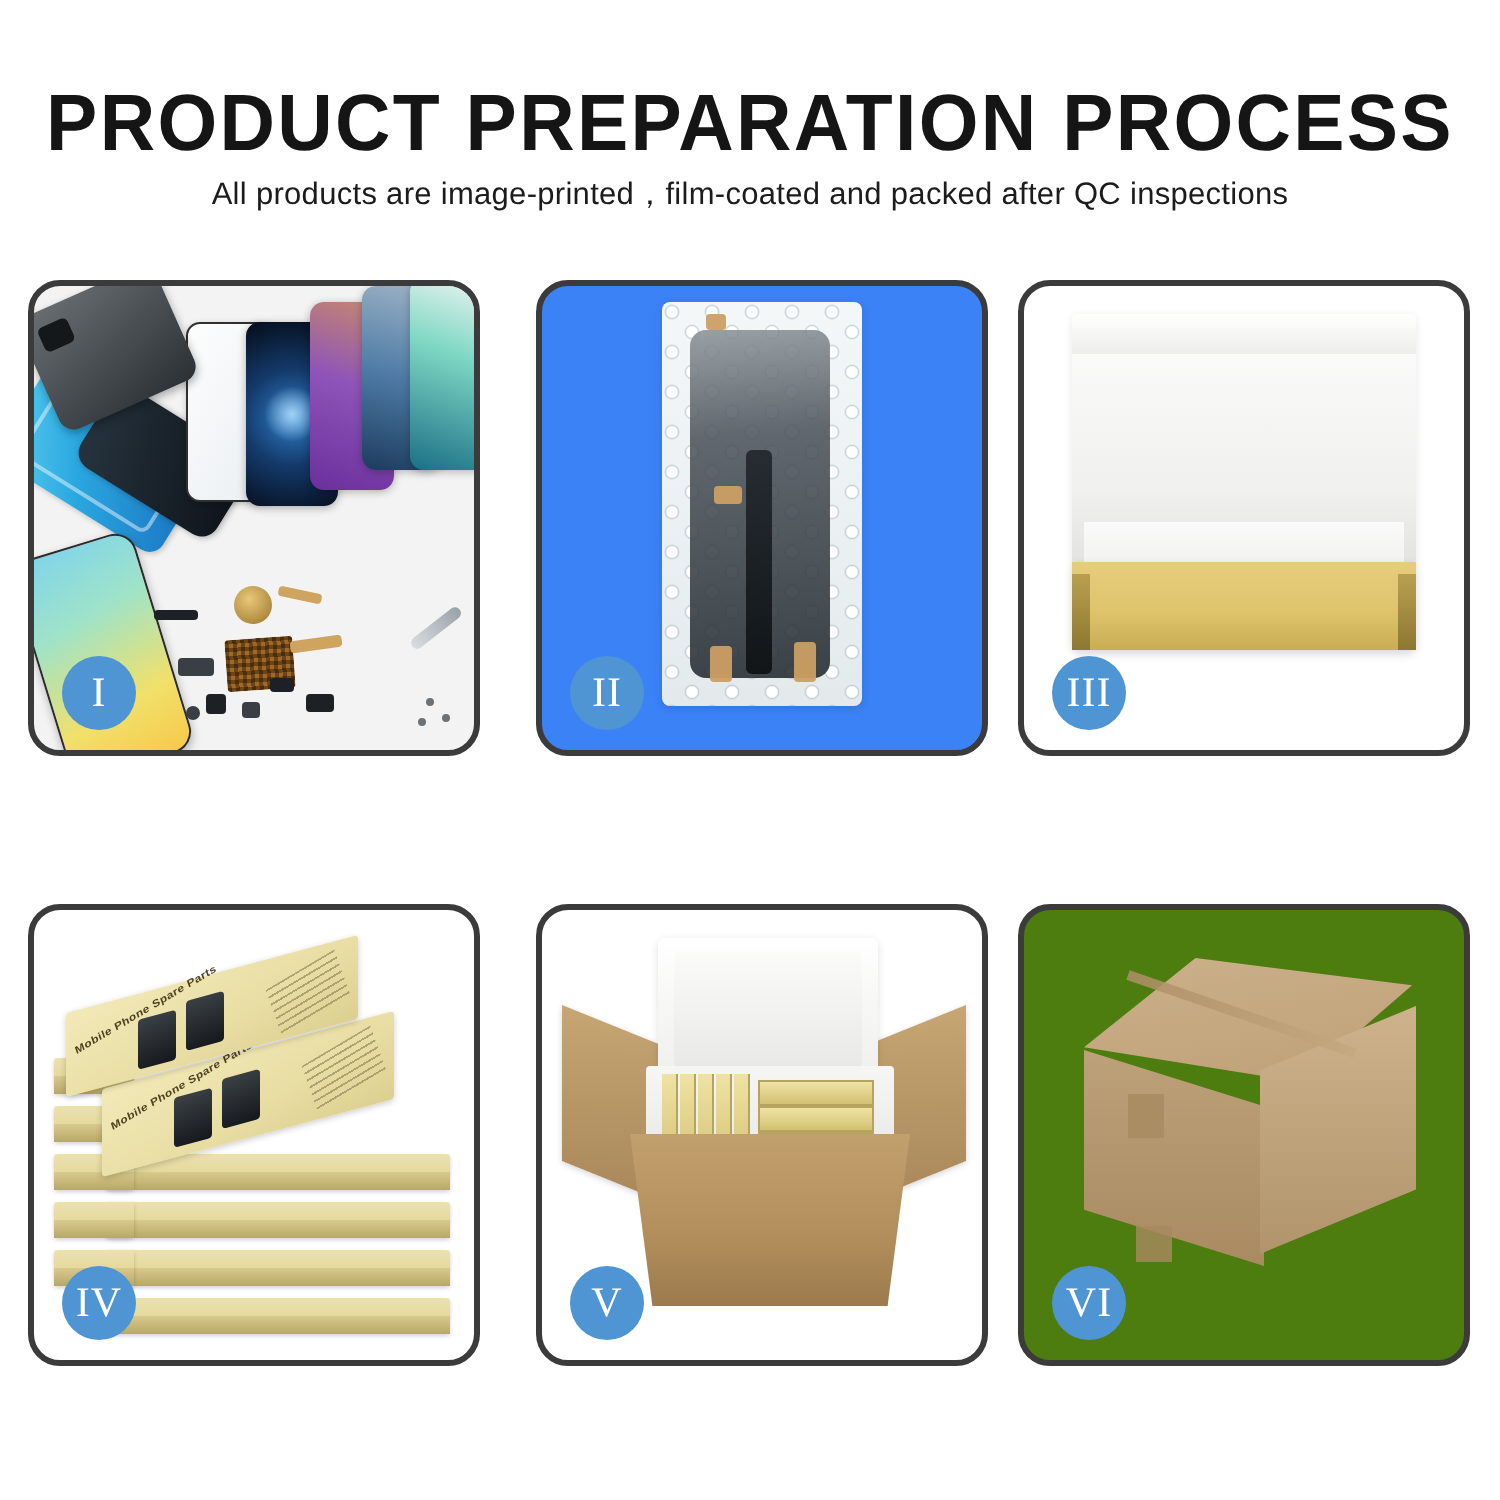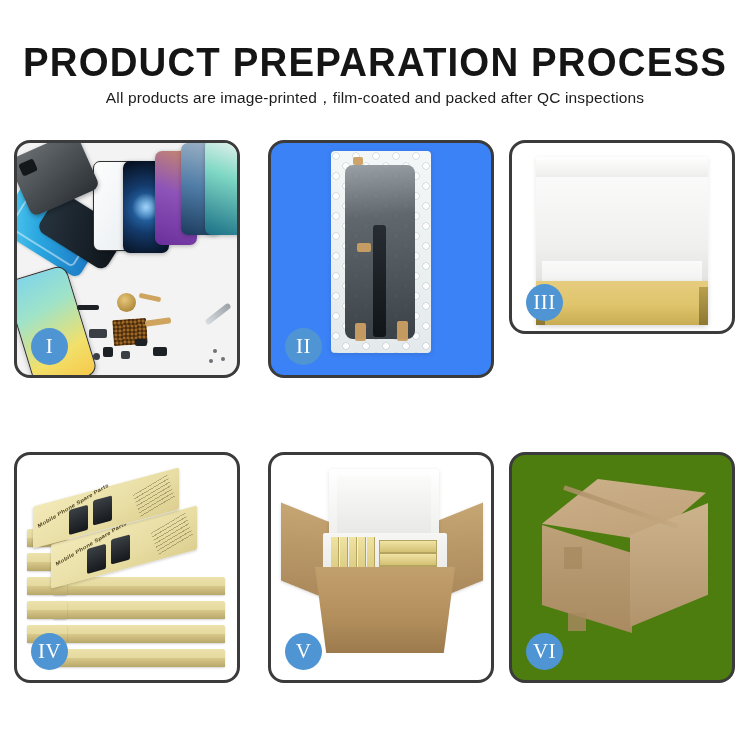--- a/index.html
+++ b/index.html
@@ -299,21 +299,21 @@
         <div class="inner-cable"></div>
         <div class="tape" style="left:22px;top:6px;width:10px;height:8px;"></div>
         <div class="tape" style="left:26px;top:92px;width:14px;height:9px;"></div>
         <div class="tape" style="left:24px;top:172px;width:11px;height:18px;"></div>
         <div class="tape" style="left:66px;top:170px;width:11px;height:20px;"></div>
       </div>
     </div>
     <div class="badge">II</div>
   </div>
 
-  <div class="panel p3" style="left:509px;top:140px;width:226px;height:194px;">
+  <div class="panel p3" style="left:509px;top:140px;width:226px;height:238px;">
     <div class="scene">
       <div class="box3-lid"></div>
       <div class="box3-foam"></div>
       <div class="box3-bubbles"></div>
       <div class="box3-body"></div>
       <div class="box3-flapL"></div>
       <div class="box3-flapR"></div>
     </div>
     <div class="badge">III</div>
   </div>

